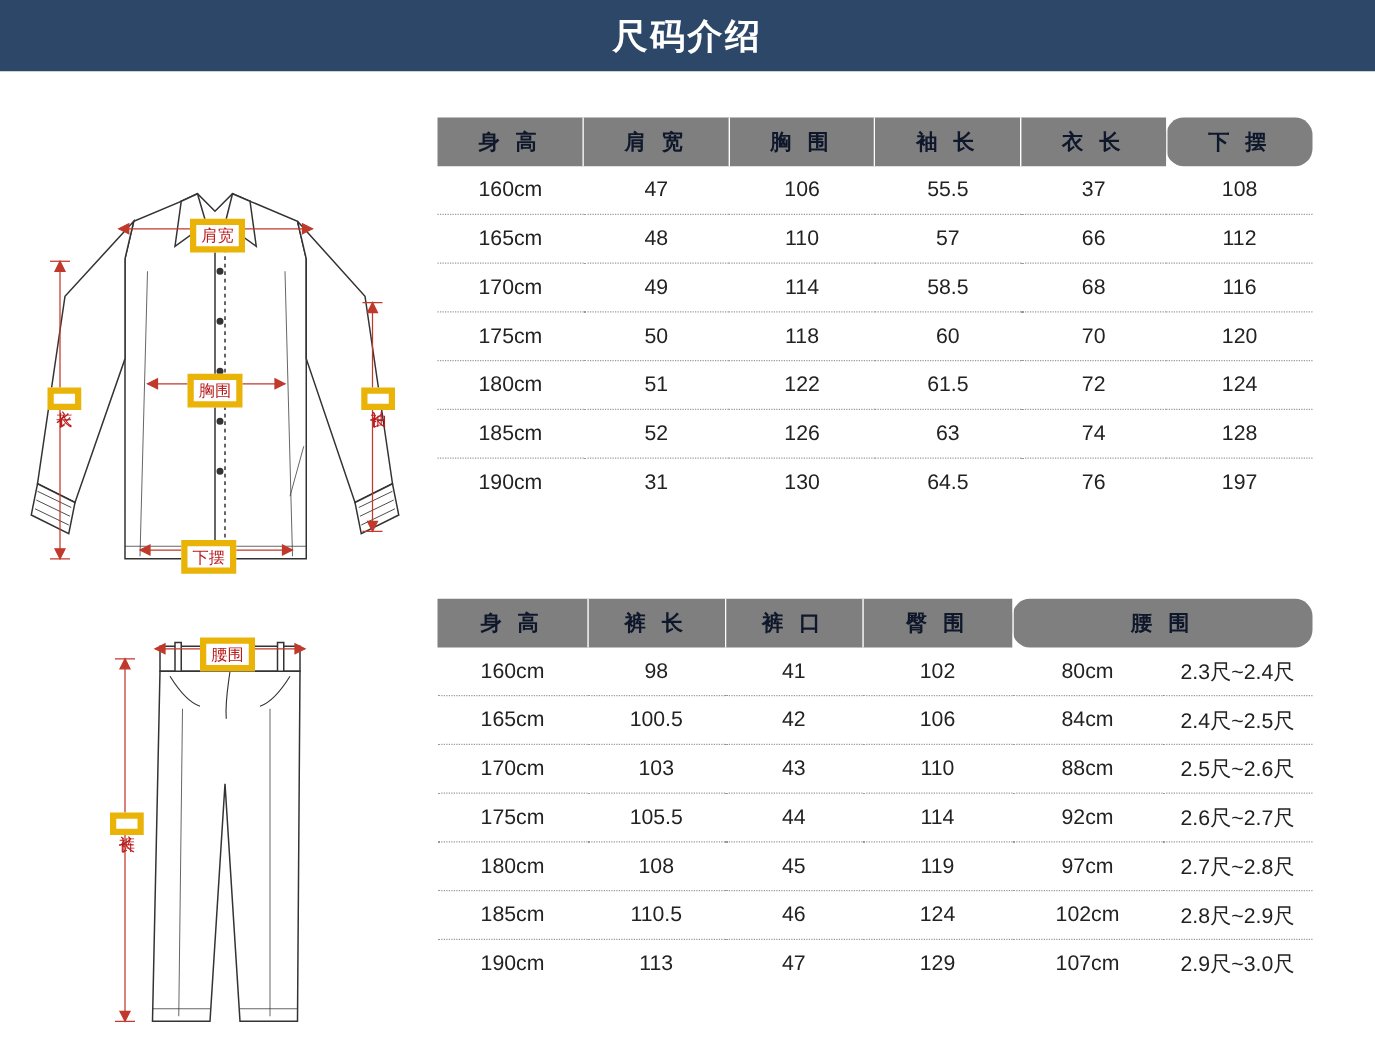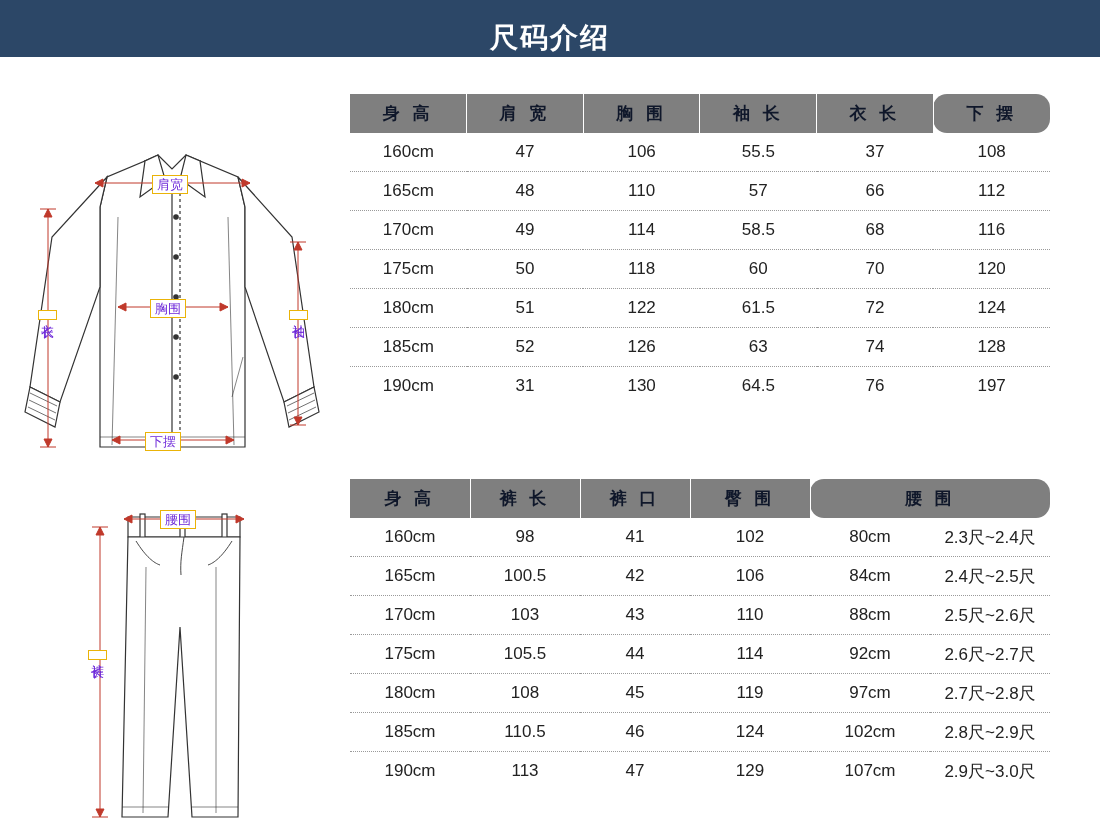--- a/index.html
+++ b/index.html
@@ -15,21 +15,21 @@
     position: relative;
     overflow: hidden;
   }
 
   
   .header {
     width: 1100px;
     height: 57px;
     background: #2c4767;
     display: flex;
-    align-items: flex-end;
+    align-items: center;
     justify-content: center;
     box-sizing: border-box;
   }
   .header-cn {
     color: #ffffff;
     font-size: 28px;
     font-weight: bold;
     letter-spacing: 2px;
   }
   .header-en {
@@ -98,22 +98,22 @@
 
   
   .fig {
     position: absolute;
     top: 0; left: 0;
     width: 350px;
     height: 100%;
   }
   .lbl {
     position: absolute;
-    border: 1px solid #eab308;
-    color: #6d28d9;
+    border: 5px solid #eab308;
+    color: #b91c1c;
     background: #ffffff;
     font-size: 13px;
     padding: 1px 4px;
     white-space: nowrap;
     box-sizing: border-box;
     line-height: 15px;
   }
   .lbl.vert {
     writing-mode: vertical-rl;
     text-orientation: upright;

